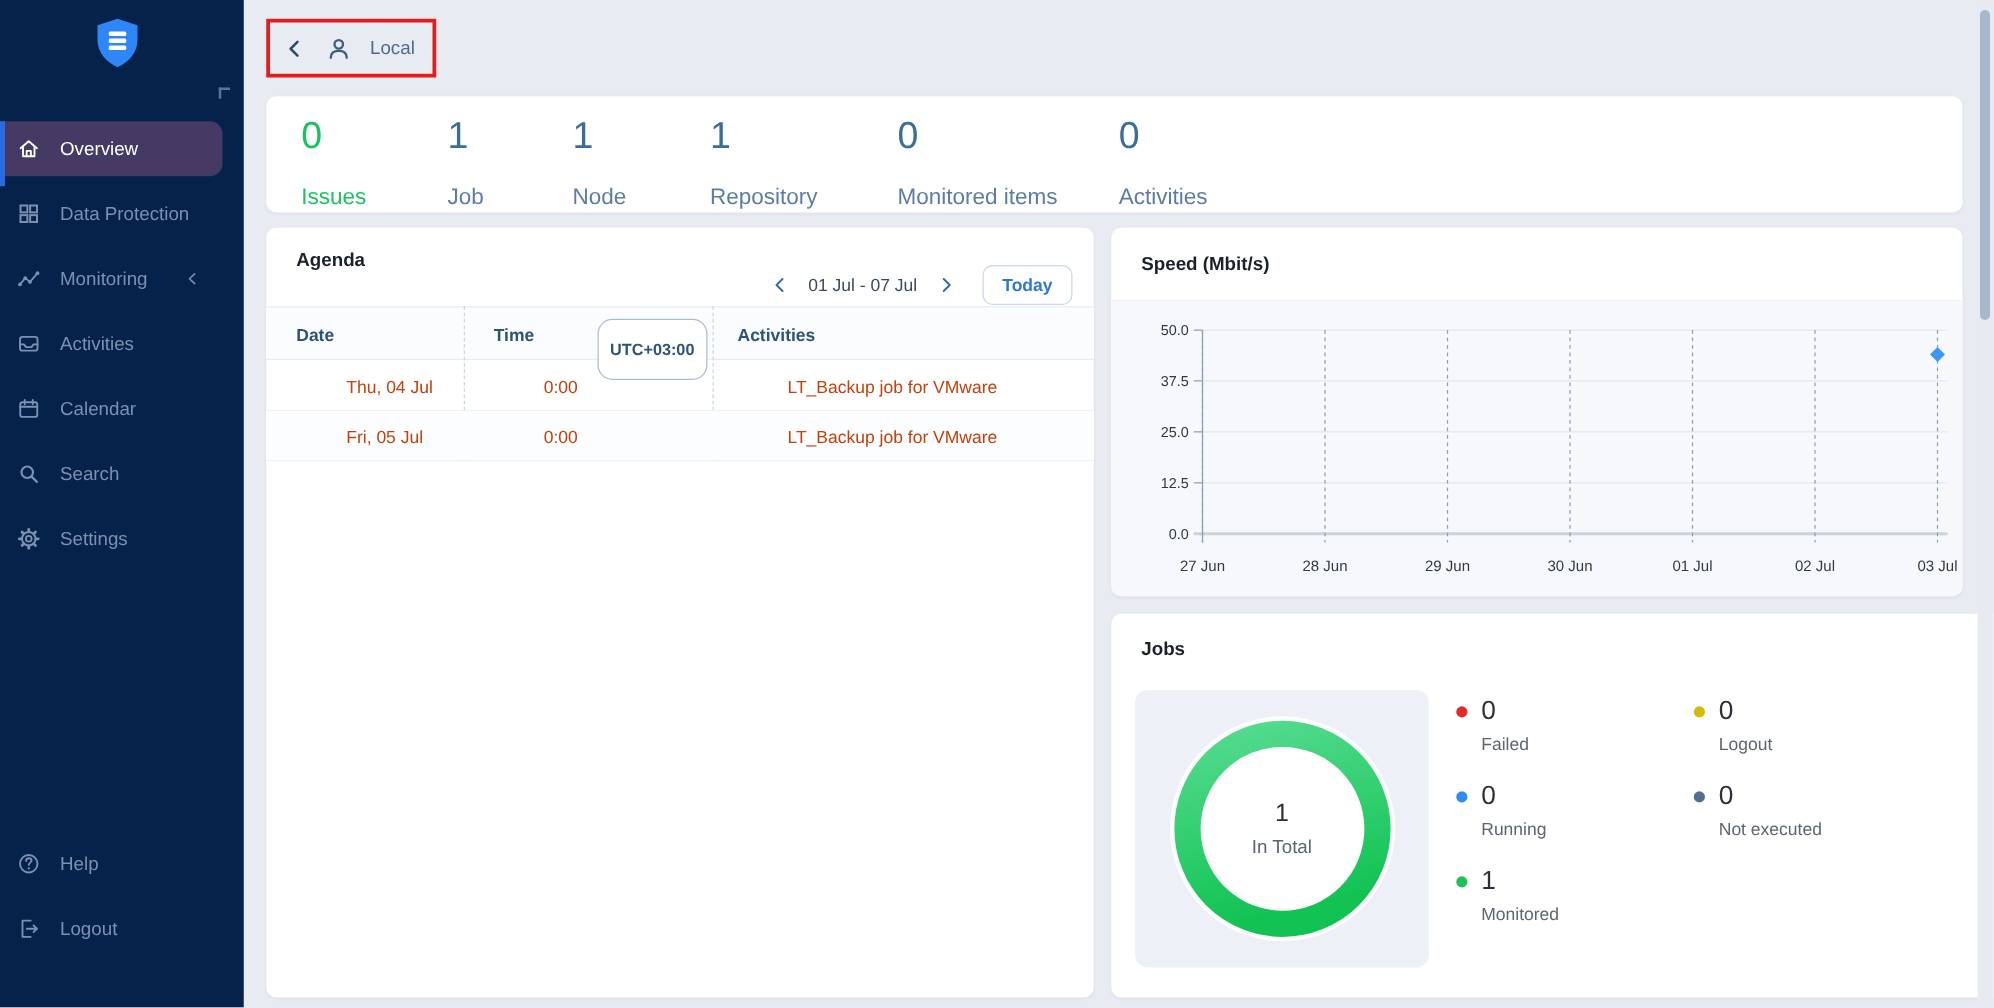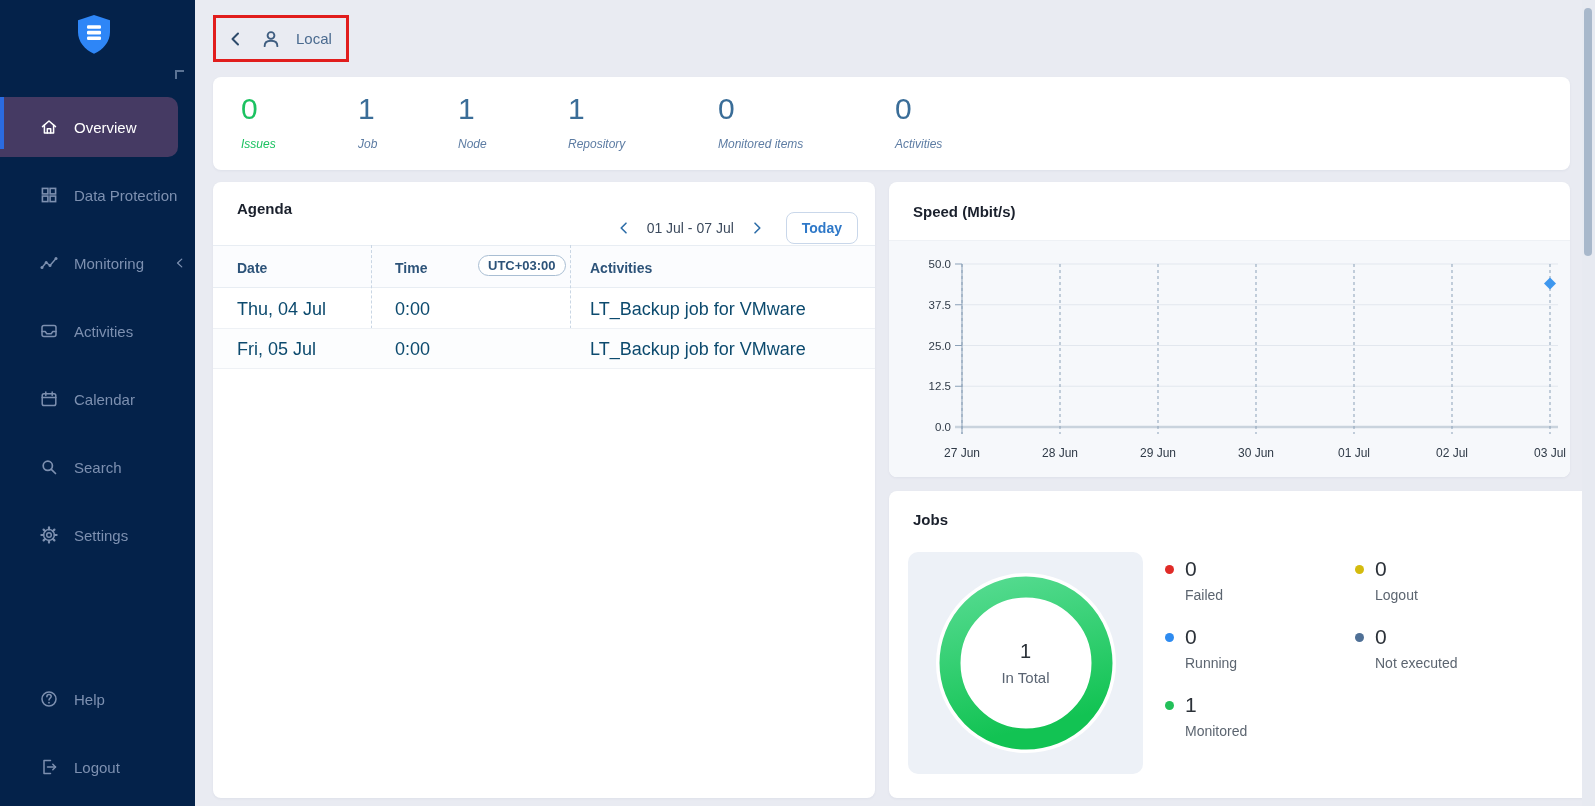--- a/index.html
+++ b/index.html
@@ -6,58 +6,58 @@
   html,body { width:1595px; height:806px; overflow:hidden; }
   body { background:#e9ebf2; font-family:"Liberation Sans", sans-serif; position:relative; }
 
   
   .sidebar { position:absolute; left:0; top:0; width:195px; height:806px; background:#04224a; }
   .logo-wrap { position:absolute; top:12px; left:72px; }
   .corner-glyph { position:absolute; top:70px; right:11px; width:9px; height:9px;
                   border-top:2px solid #5b7394; border-left:2px solid #5b7394; }
   .nav { position:absolute; top:97px; left:0; width:195px; }
   .nav-bottom { position:absolute; top:669px; left:0; width:195px; }
-  .nav-item { position:relative; height:60px; margin-bottom:8px; display:flex; align-items:center;
-              padding-left:39px; gap:15px; color:#7d90b0; font-size:15px; cursor:pointer; }
+  .nav-item { position:relative; height:44px; margin-bottom:8px; display:flex; align-items:center;
+              padding-left:13px; gap:15px; color:#7d90b0; font-size:15px; cursor:pointer; }
   .nav-item .icon { width:20px; height:20px; display:flex; flex:0 0 20px; }
   .nav-item.selected { background:#453a63; color:#ffffff; width:178px; border-radius:0 10px 10px 0; }
   .nav-item.selected .sel-bar { position:absolute; left:0; top:0; width:4px; height:52px; background:#2b6be0; }
   .nav-item .chev { margin-left:14px; display:flex; }
 
   
   .annotation-box { position:absolute; left:213px; top:15px; width:136px; height:47px;
                     border:3px solid #e11d1d; display:flex; align-items:center; padding:0 10px; gap:14px; }
   .crumb-label { font-size:15px; color:#4a6a8f; }
 
   
   .card { position:absolute; background:#ffffff; border-radius:8px; box-shadow:0 1px 3px rgba(20,40,80,.05); }
   .card-title { font-weight:bold; font-size:15px; color:#1a202c; }
 
   
   #stats-card { left:213px; top:77px; width:1357px; height:93px; }
   .stat { position:absolute; top:16px; cursor:pointer; }
   .stat .num { font-size:30px; line-height:32px; }
-  .stat .lbl { font-size:12px; margin-top:12px;font-style:italic; }
+  .stat .lbl { font-size:18px; margin-top:22px; }
 
   
   #agenda-card { left:213px; top:182px; width:662px; height:616px; }
   .agenda-header { height:52px; display:flex; align-items:center; padding:0 17px 0 24px; }
   .date-nav { margin-left:auto; display:flex; align-items:center; gap:13px;margin-top:40px; }
   .chev-btn { background:none; border:none; display:flex; cursor:pointer; padding:2px; }
   .range-label { font-size:14px; color:#3c4a5d; }
   .today-btn { border:1px solid #c9d7ea; border-radius:8px; background:#fff; color:#2e78c8;
                font-weight:bold; font-size:14px; padding:7px 15px; cursor:pointer; margin-left:6px; }
   .table-head { position:absolute; top:63px; left:0; width:100%; height:43px; background:#fbfcfe;
                 border-top:1px solid #e8edf3; border-bottom:1px solid #e8edf3; }
   .th { position:absolute; top:14px; font-weight:bold; font-size:14px; color:#2d5379; }
   .tz-pill { position:absolute; left:265px; top:9px; border:1.5px solid #a9bed3; border-radius:12px;
-             padding:2px 9px; font-weight:bold; font-size:13px; color:#2d5379; background:#fff; }
+             padding:16px 9px; font-weight:bold; font-size:13px; color:#2d5379; background:#fff; }
   .col-sep { position:absolute; top:63px; height:124px; width:0; border-left:1px dashed #c9d6e4; }
   .agenda-row { position:absolute; left:0; width:100%; height:40px; border-bottom:1px solid #eef1f5; cursor:pointer; }
-  .agenda-row .cell { position:absolute; font-size:18px; color:#0c4a6e; line-height:40px; }
+  .agenda-row .cell { position:absolute; font-size:14px; color:#c2410c; line-height:40px;margin-left:40px; }
 
   
   #speed-card { left:889px; top:182px; width:681px; height:295px; }
   .speed-header { height:58px; display:flex; align-items:center; padding-left:24px; }
   .chart-region { position:absolute; left:0; top:58px; width:681px; height:237px;
                   background:#f6f8fb; border-top:1px solid #eef1f5; border-radius:0 0 8px 8px; }
 
   
   #jobs-card { left:889px; top:491px; width:744px; height:307px; }
   .jobs-header { height:56px; display:flex; align-items:center; padding-left:24px; }

